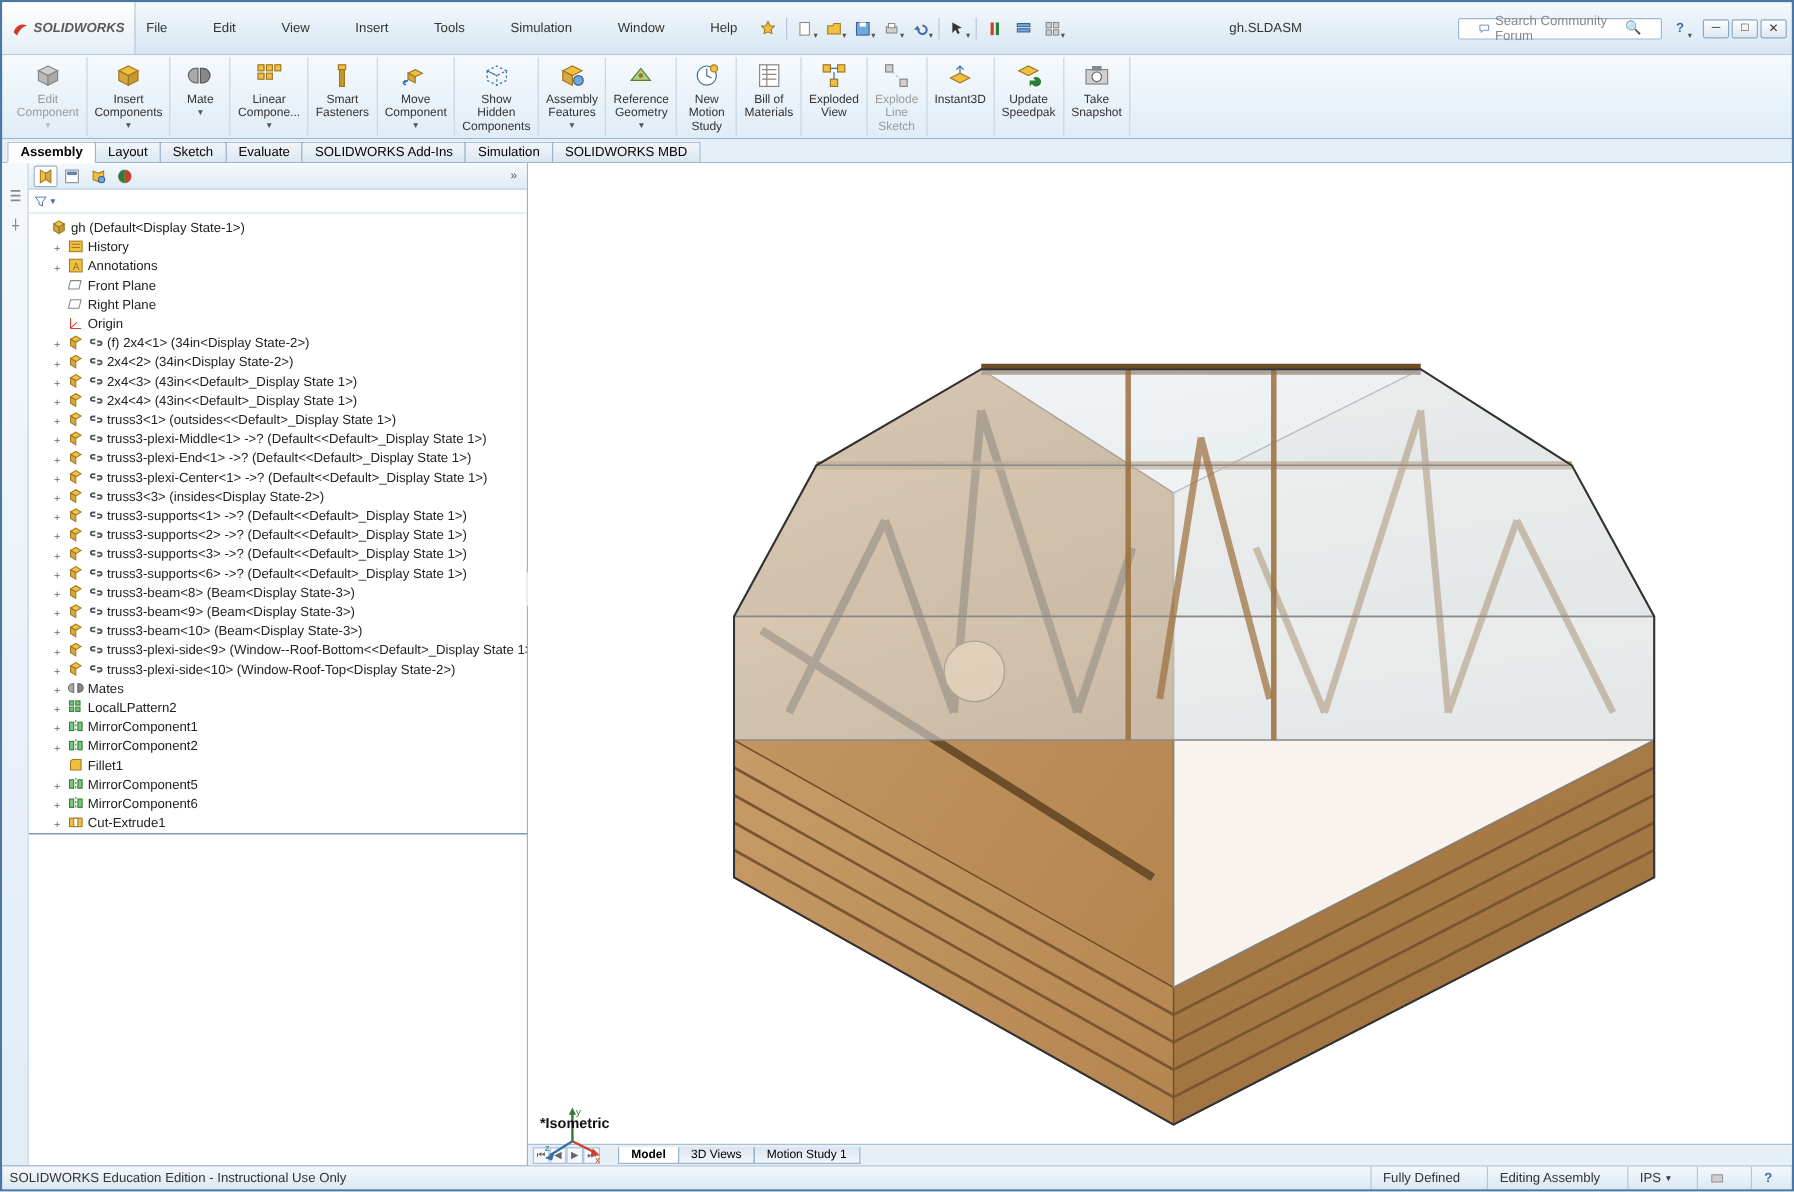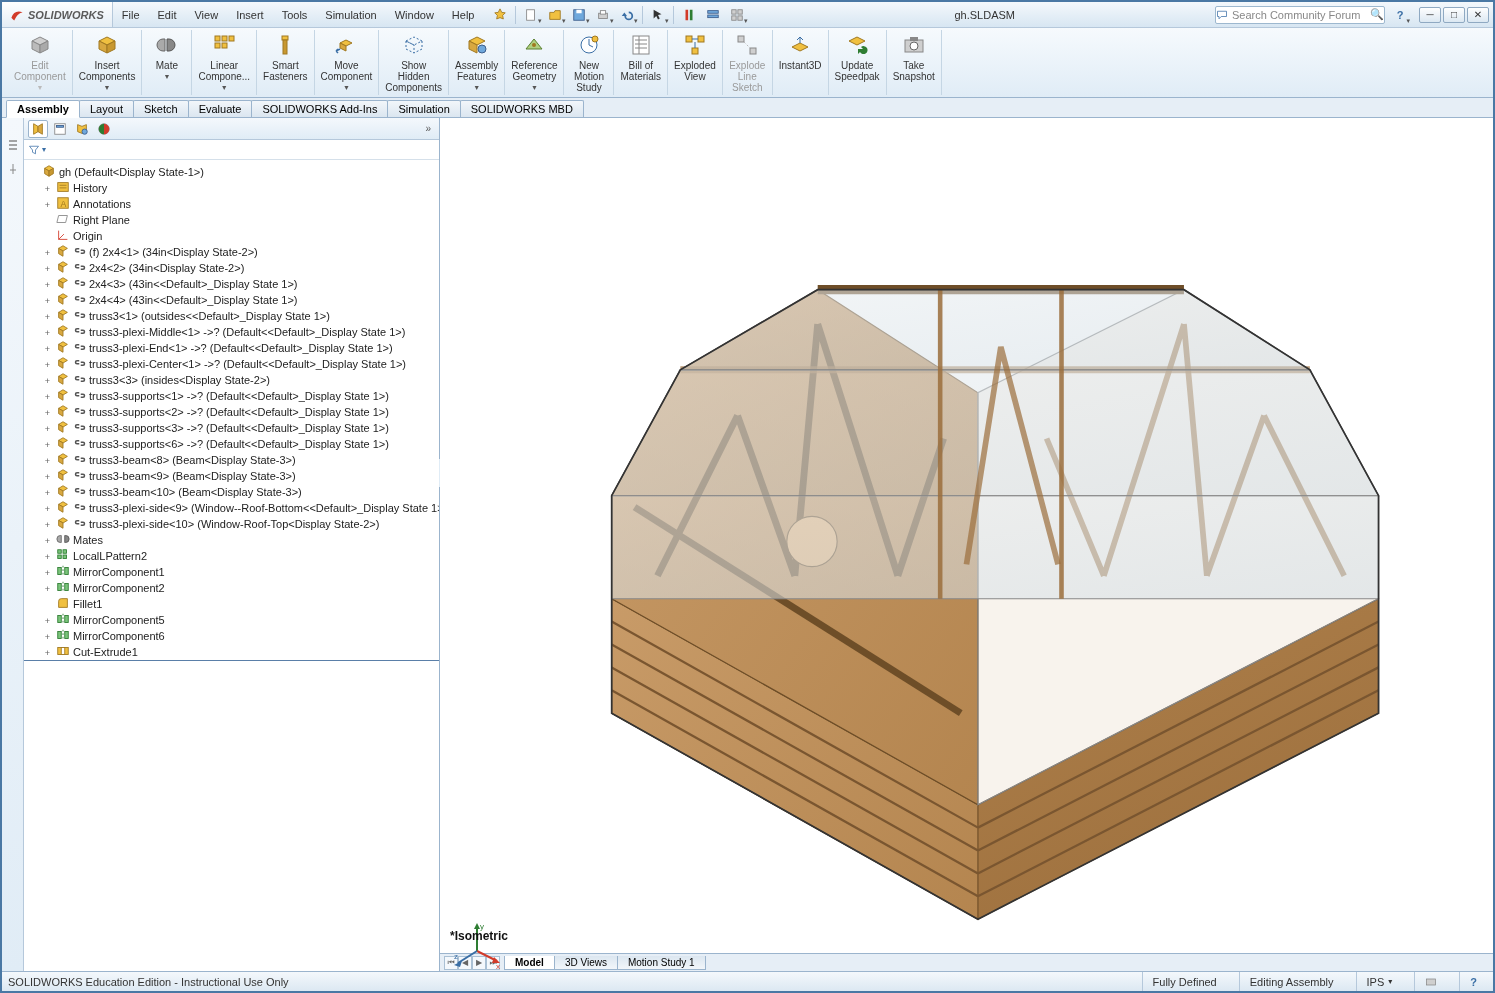--- a/index.html
+++ b/index.html
@@ -1,29 +1,29 @@
 <!DOCTYPE html>
 <html><head>
 <meta charset="utf-8">
 <style>
 * { box-sizing: border-box; margin: 0; padding: 0; font-family: "Segoe UI", Tahoma, sans-serif; }
 html, body { width: 1495px; height: 993px; overflow: hidden; background: #dae8f3; }
 .window { width: 1495px; height: 993px; border: 2px solid #4a78a4; display: flex; flex-direction: column; background: #edf3f8; }
 
-.title-bar { height: 26px; background: linear-gradient(#f4f8fc,#d7e6f2); display: flex; align-items: center; font-size: 11px; color: #333; border-bottom: 1px solid #b5c8db; }
+.title-bar { height: 44px; background: linear-gradient(#f4f8fc,#d7e6f2); display: flex; align-items: center; font-size: 11px; color: #333; border-bottom: 1px solid #b5c8db; }
 .logo { display: flex; align-items: center; padding: 0 8px; gap: 4px; font-style: italic; font-weight: bold; color: #5a5a5a; background: linear-gradient(#fff,#e4edf5); height: 100%; border-right: 1px solid #b5c8db; }
 .logo svg { width: 14px; height: 14px; }
-.menu-bar { display: flex; height: 100%; }
+.menu-bar { display: flex; height: 100%; gap: 20px; }
 .menu-bar div { padding: 0 9px; display: flex; align-items: center; cursor: default; }
 .qat { display: flex; align-items: center; gap: 2px; padding: 0 6px; height: 100%; }
 .qat .qbtn { width: 22px; height: 20px; display: flex; align-items: center; justify-content: center; border-radius: 2px; position: relative; }
 .qat .sep { width: 1px; height: 18px; background: #b5c8db; margin: 0 2px; }
 .drop::after { content: "▾"; font-size: 7px; color: #555; position: absolute; right: 1px; bottom: 0; }
 .title-center { flex: 1; text-align: center; font-size: 11px; color: #333; }
-.search-box { display: flex; align-items: center; background: #fff; border: 1px solid #9db8cf; border-radius: 2px; height: 18px; padding: 0 0; gap: 4px; font-size: 11px; color: #888; width: 170px; justify-content: center; }
+.search-box { display: flex; align-items: center; background: #fff; border: 1px solid #9db8cf; border-radius: 2px; height: 18px; padding: 0 16px; gap: 4px; font-size: 11px; color: #888; width: 170px; justify-content: center; }
 .win-btns { display: flex; gap: 2px; padding: 0 4px; }
 .win-btns div { width: 22px; height: 16px; border: 1px solid #8fa9c2; border-radius: 2px; display:flex; align-items:center; justify-content:center; font-size:10px; background:linear-gradient(#fefefe,#dce8f2); }
 
 .ribbon { height: 70px; background: linear-gradient(#f6fafd,#e0ecf6); border-bottom: 1px solid #9bb4cd; display: flex; padding: 2px 6px; gap: 0; }
 .rgroup { display: flex; flex-direction: column; align-items: center; justify-content: flex-start; padding: 2px 6px; font-size: 10px; text-align: center; border-right: 1px solid #c5d6e4; min-width: 50px; color: #333; cursor:default; }
 .rgroup.disabled { color: #9a9a9a; }
 .rgroup .ricon { height: 26px; display:flex; align-items:center; justify-content:center; margin-bottom:2px;}
 .rgroup .rlabel { line-height: 11px; }
 .rgroup .rarrow { font-size: 7px; color: #555; margin-top:2px;}
 .rgroup.disabled .rarrow { color:#bbb;}
@@ -57,21 +57,21 @@
 .canvas { flex:1; position:relative; background:#fff;}
 .canvas svg{position:absolute;inset:0;}
 .triad{position:absolute;left:12px;bottom:32px;}
 .view-label{position:absolute;left:10px;bottom:10px;font-size:12px;font-weight:bold;color:#111;margin-top:20px;}
 .left-tab{position:absolute;left:-1px;top:340px;width:10px;height:30px;background:#e0ecf6;border:1px solid #9bb4cd;border-left:none;display:flex;align-items:center;justify-content:center;font-size:8px;color:#555;}
 
 .btabs{height:18px;background:#e6eef6;display:flex;align-items:center;font-size:10px;border-top:1px solid #9bb4cd;}
 .btab-nav{display:flex;padding:0 4px;}
 .btab-nav div{width:14px;height:14px;border:1px solid #aac0d4;background:#f4f8fc;display:flex;align-items:center;justify-content:center;font-size:8px;color:#666;}
 .btab{padding:1px 10px;border:1px solid #9bb4cd;border-top:none;background:linear-gradient(#dbe6f0,#f2f6fa);margin-right:-1px;}
-.btab.active{background:#fff;font-weight:bold;}
+.btab.active{background:#fff;font-weight:bold;margin-left:11px;}
 
 .status{height:20px;background:linear-gradient(#f4f8fc,#dce8f2);border-top:1px solid #9bb4cd;display:flex;align-items:center;font-size:11px;color:#333;padding:0 6px;gap:12px;}
 .status .sp{flex:1;}
 .status .cell{border-left:1px solid #b5c8db;padding:0 10px;height:100%;display:flex;align-items:center;gap:4px;}
 
 .ic-cube{width:14px;height:14px;}
 .ic-yellow{fill:#f0c040;stroke:#a07820;}
 .ic-blue{fill:#6fa8dc;stroke:#3d5e8c;}
 .ic-green{fill:#7bc47b;stroke:#2e7d32;}
 .ic-gray{fill:#cfcfcf;stroke:#888;}
@@ -426,20 +426,29 @@
           </div>
           <div class="tnode ind1">
             <span class="tw">+</span>
             <span class="ticon">
               <svg width="14" height="14" viewBox="0 0 16 16">
                 <rect x="2" y="2" width="12" height="12" class="ic-yellow"></rect>
                 <text x="5" y="12" font-size="10" fill="#a07820">A</text>
               </svg>
             </span>
             <span>Annotations</span>
+          </div>
+          <div class="tnode ind1">
+            <span class="tw"></span>
+            <span class="ticon">
+              <svg width="14" height="14" viewBox="0 0 16 16">
+                <path d="M3 4l10 0 -2 8 -10 0z" fill="none" stroke="#888"></path>
+              </svg>
+            </span>
+            <span>Front Plane</span>
           </div>
           <div class="tnode ind1">
             <span class="tw"></span>
             <span class="ticon">
               <svg width="14" height="14" viewBox="0 0 16 16">
                 <path d="M3 4l10 0 -2 8 -10 0z" fill="none" stroke="#888"></path>
               </svg>
             </span>
             <span>Right Plane</span>
           </div>

